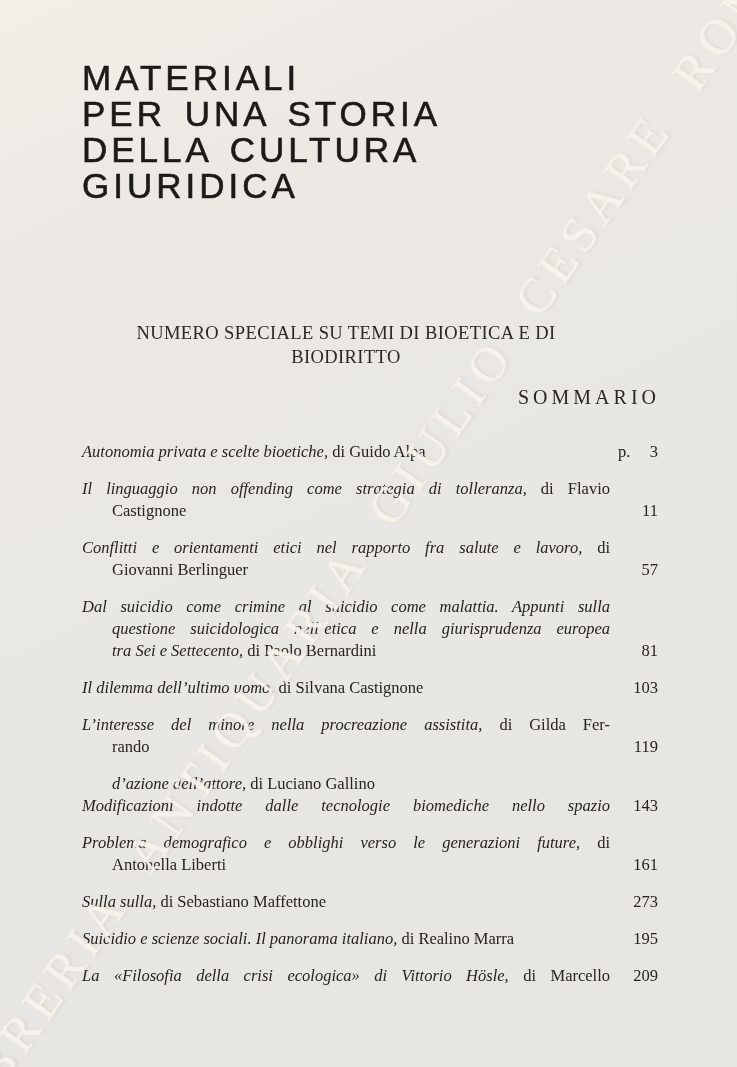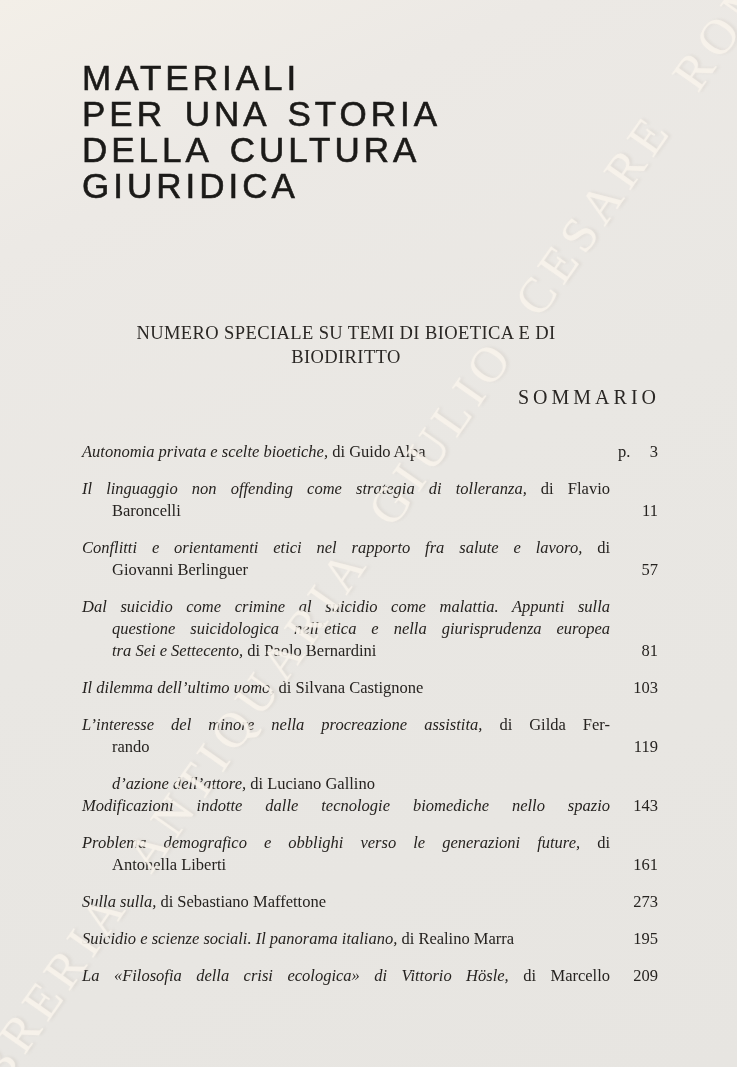--- a/index.html
+++ b/index.html
@@ -66,21 +66,21 @@
           <div class="line"><span class="it">Autonomia privata e scelte bioetiche,</span><span class="rm"> di Guido Alpa</span></div>
         </div>
         <div class="entry-page">
           <span class="pprefix">p.</span>
           <span class="pnum">3</span>
         </div>
       </div>
       <div class="entry">
         <div class="entry-text">
           <div class="line just"><span class="it">Il linguaggio non offending come strategia di tolleranza,</span><span class="rm"> di Flavio</span></div>
-          <div class="line cont"><span class="rm">Baroncelli</span></div>
+          <div class="line cont"><span class="rm">Castignone</span></div>
         </div>
         <div class="entry-page">
           <span class="pnum">11</span>
         </div>
       </div>
       <div class="entry">
         <div class="entry-text">
           <div class="line just"><span class="it">Conflitti e orientamenti etici nel rapporto fra salute e lavoro,</span><span class="rm"> di</span></div>
           <div class="line cont"><span class="rm">Giovanni Berlinguer</span></div>
         </div>

